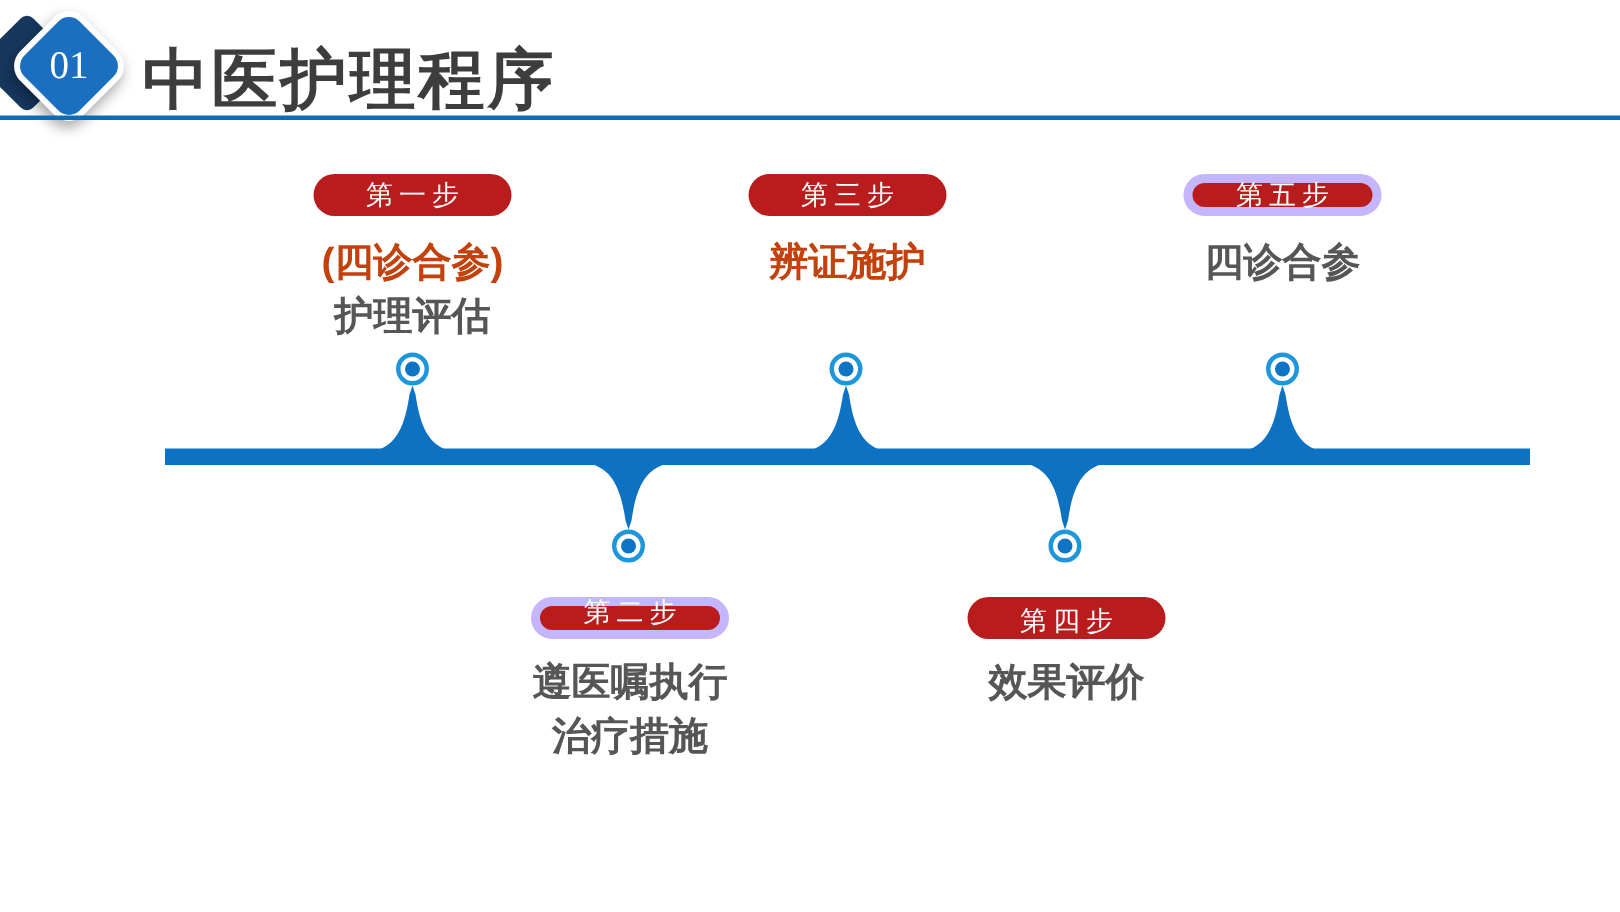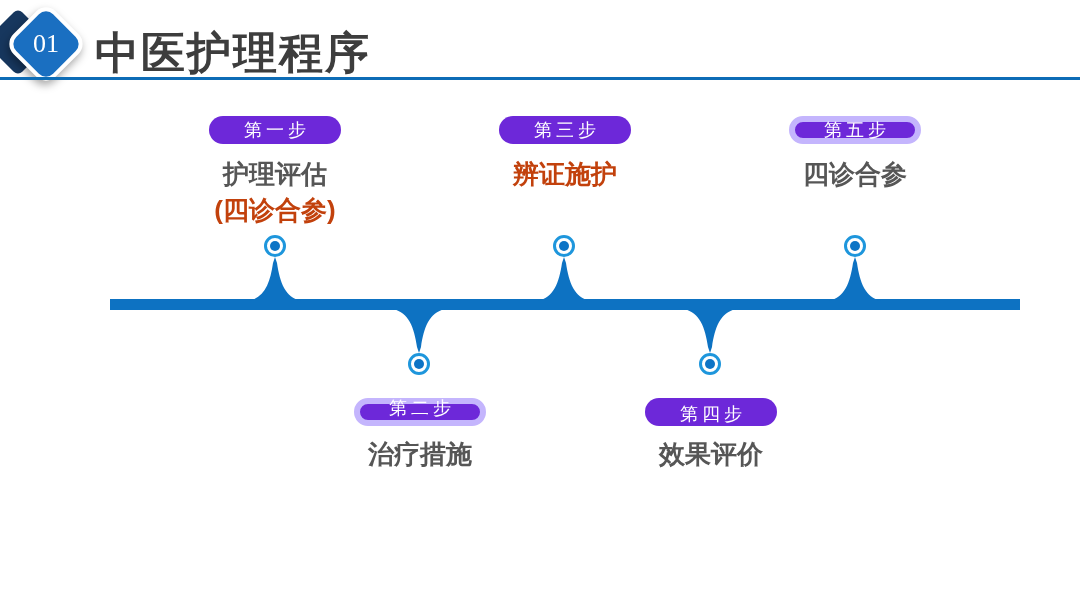--- a/index.html
+++ b/index.html
@@ -39,21 +39,21 @@
     border:3px solid #1e96dc;border-radius:50%;
   }
   .marker::after{
     content:"";position:absolute;left:3px;top:3px;width:10px;height:10px;
     background:#0d74c6;border-radius:50%;
   }
   
   .step{position:absolute;transform:translateX(-50%);width:320px;text-align:center;}
   .pill{
     display:inline-flex;align-items:center;justify-content:center;
-    width:132px;height:28px;border-radius:14px;background:#6d28d9;
+    width:132px;height:28px;border-radius:14px;background:#b91c1c;
     box-sizing:border-box;
   }
   .pill.ringed{border:6px solid #c4b5fd;}
   .pill span{
     color:#ffffff;font-family:"Liberation Serif",serif;font-size:18px;
     letter-spacing:4px;margin-right:-4px;
   }
   .step-line{
     font-size:26px;font-weight:700;color:#565656;line-height:36px;
   }
@@ -94,28 +94,29 @@
   <div class="marker" style="left:264px;top:235px"></div>
   <div class="marker" style="left:408px;top:353px"></div>
   <div class="marker" style="left:553px;top:235px"></div>
   <div class="marker" style="left:699px;top:353px"></div>
   <div class="marker" style="left:844px;top:235px"></div>
 
   <div class="step step-above" style="left:275px;top:116px">
     <div class="pill">
       <span>第一步</span>
     </div>
+    <div class="step-line red">(四诊合参)</div>
     <div class="step-line">护理评估</div>
-    <div class="step-line red">(四诊合参)</div>
   </div>
 
   <div class="step step-below" style="left:420px;top:398px">
     <div class="pill ringed">
       <span>第二步</span>
     </div>
+    <div class="step-line">遵医嘱执行</div>
     <div class="step-line">治疗措施</div>
   </div>
 
   <div class="step step-above" style="left:565px;top:116px">
     <div class="pill">
       <span>第三步</span>
     </div>
     <div class="step-line red">辨证施护</div>
   </div>
 

